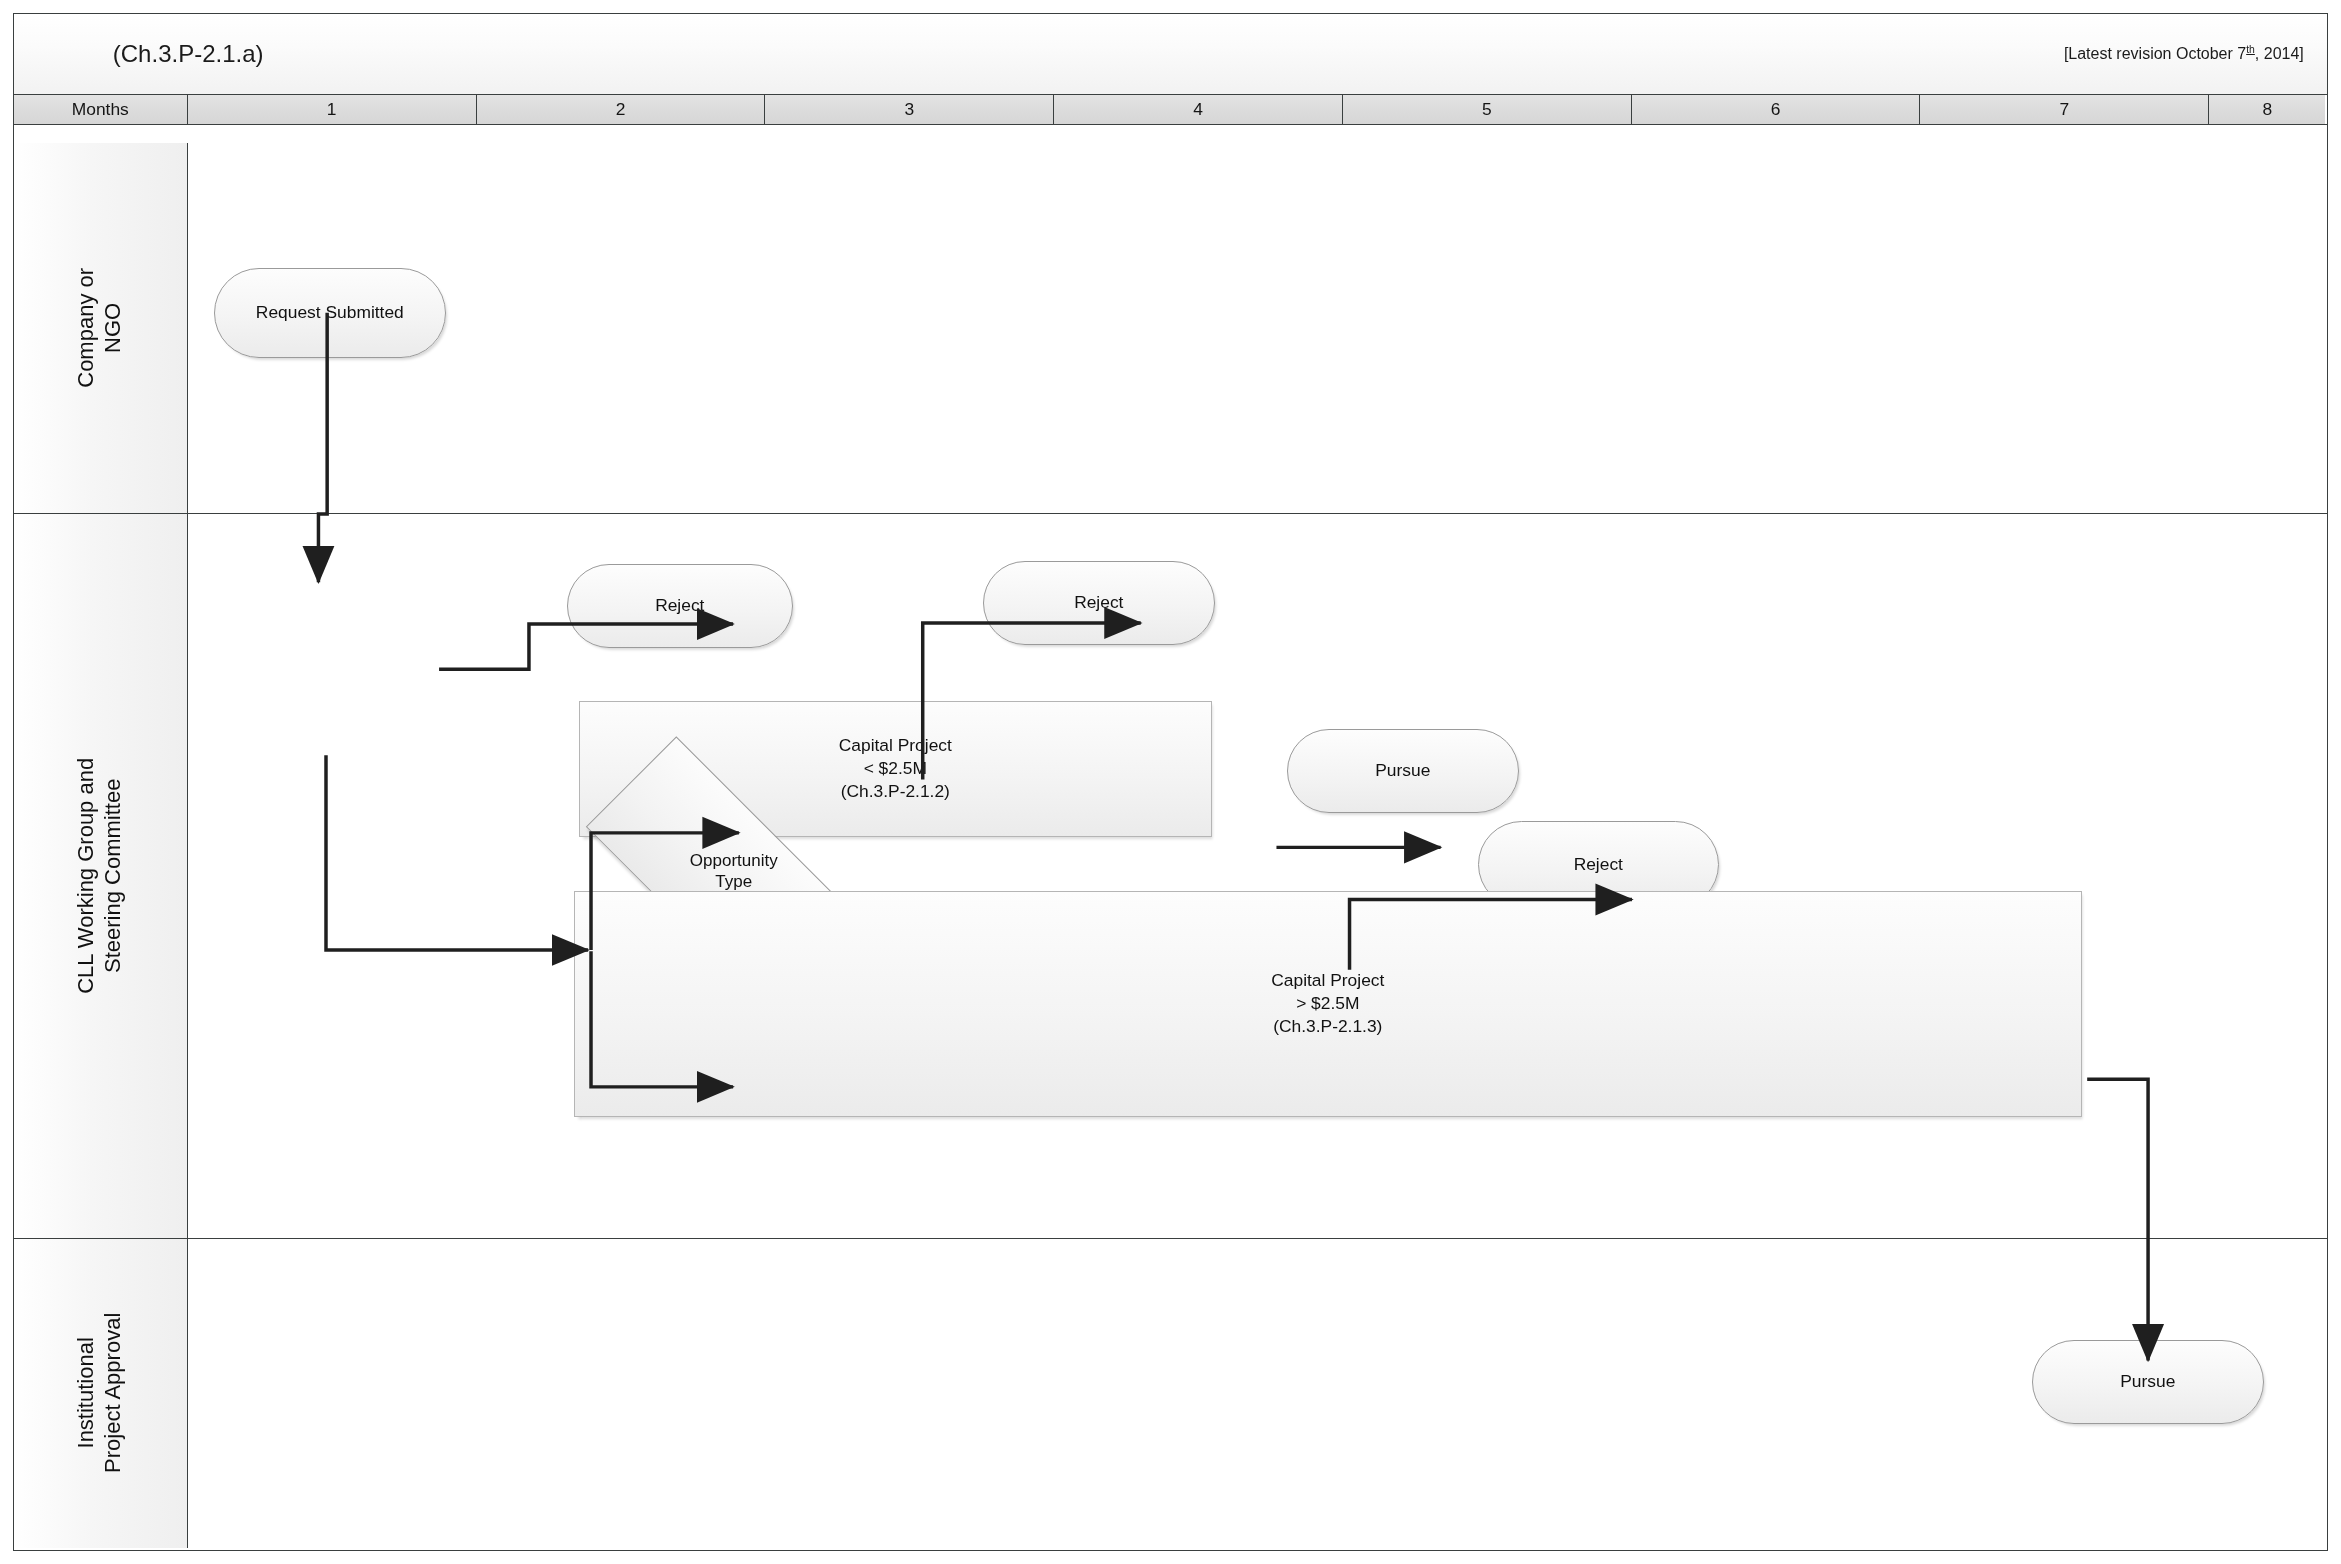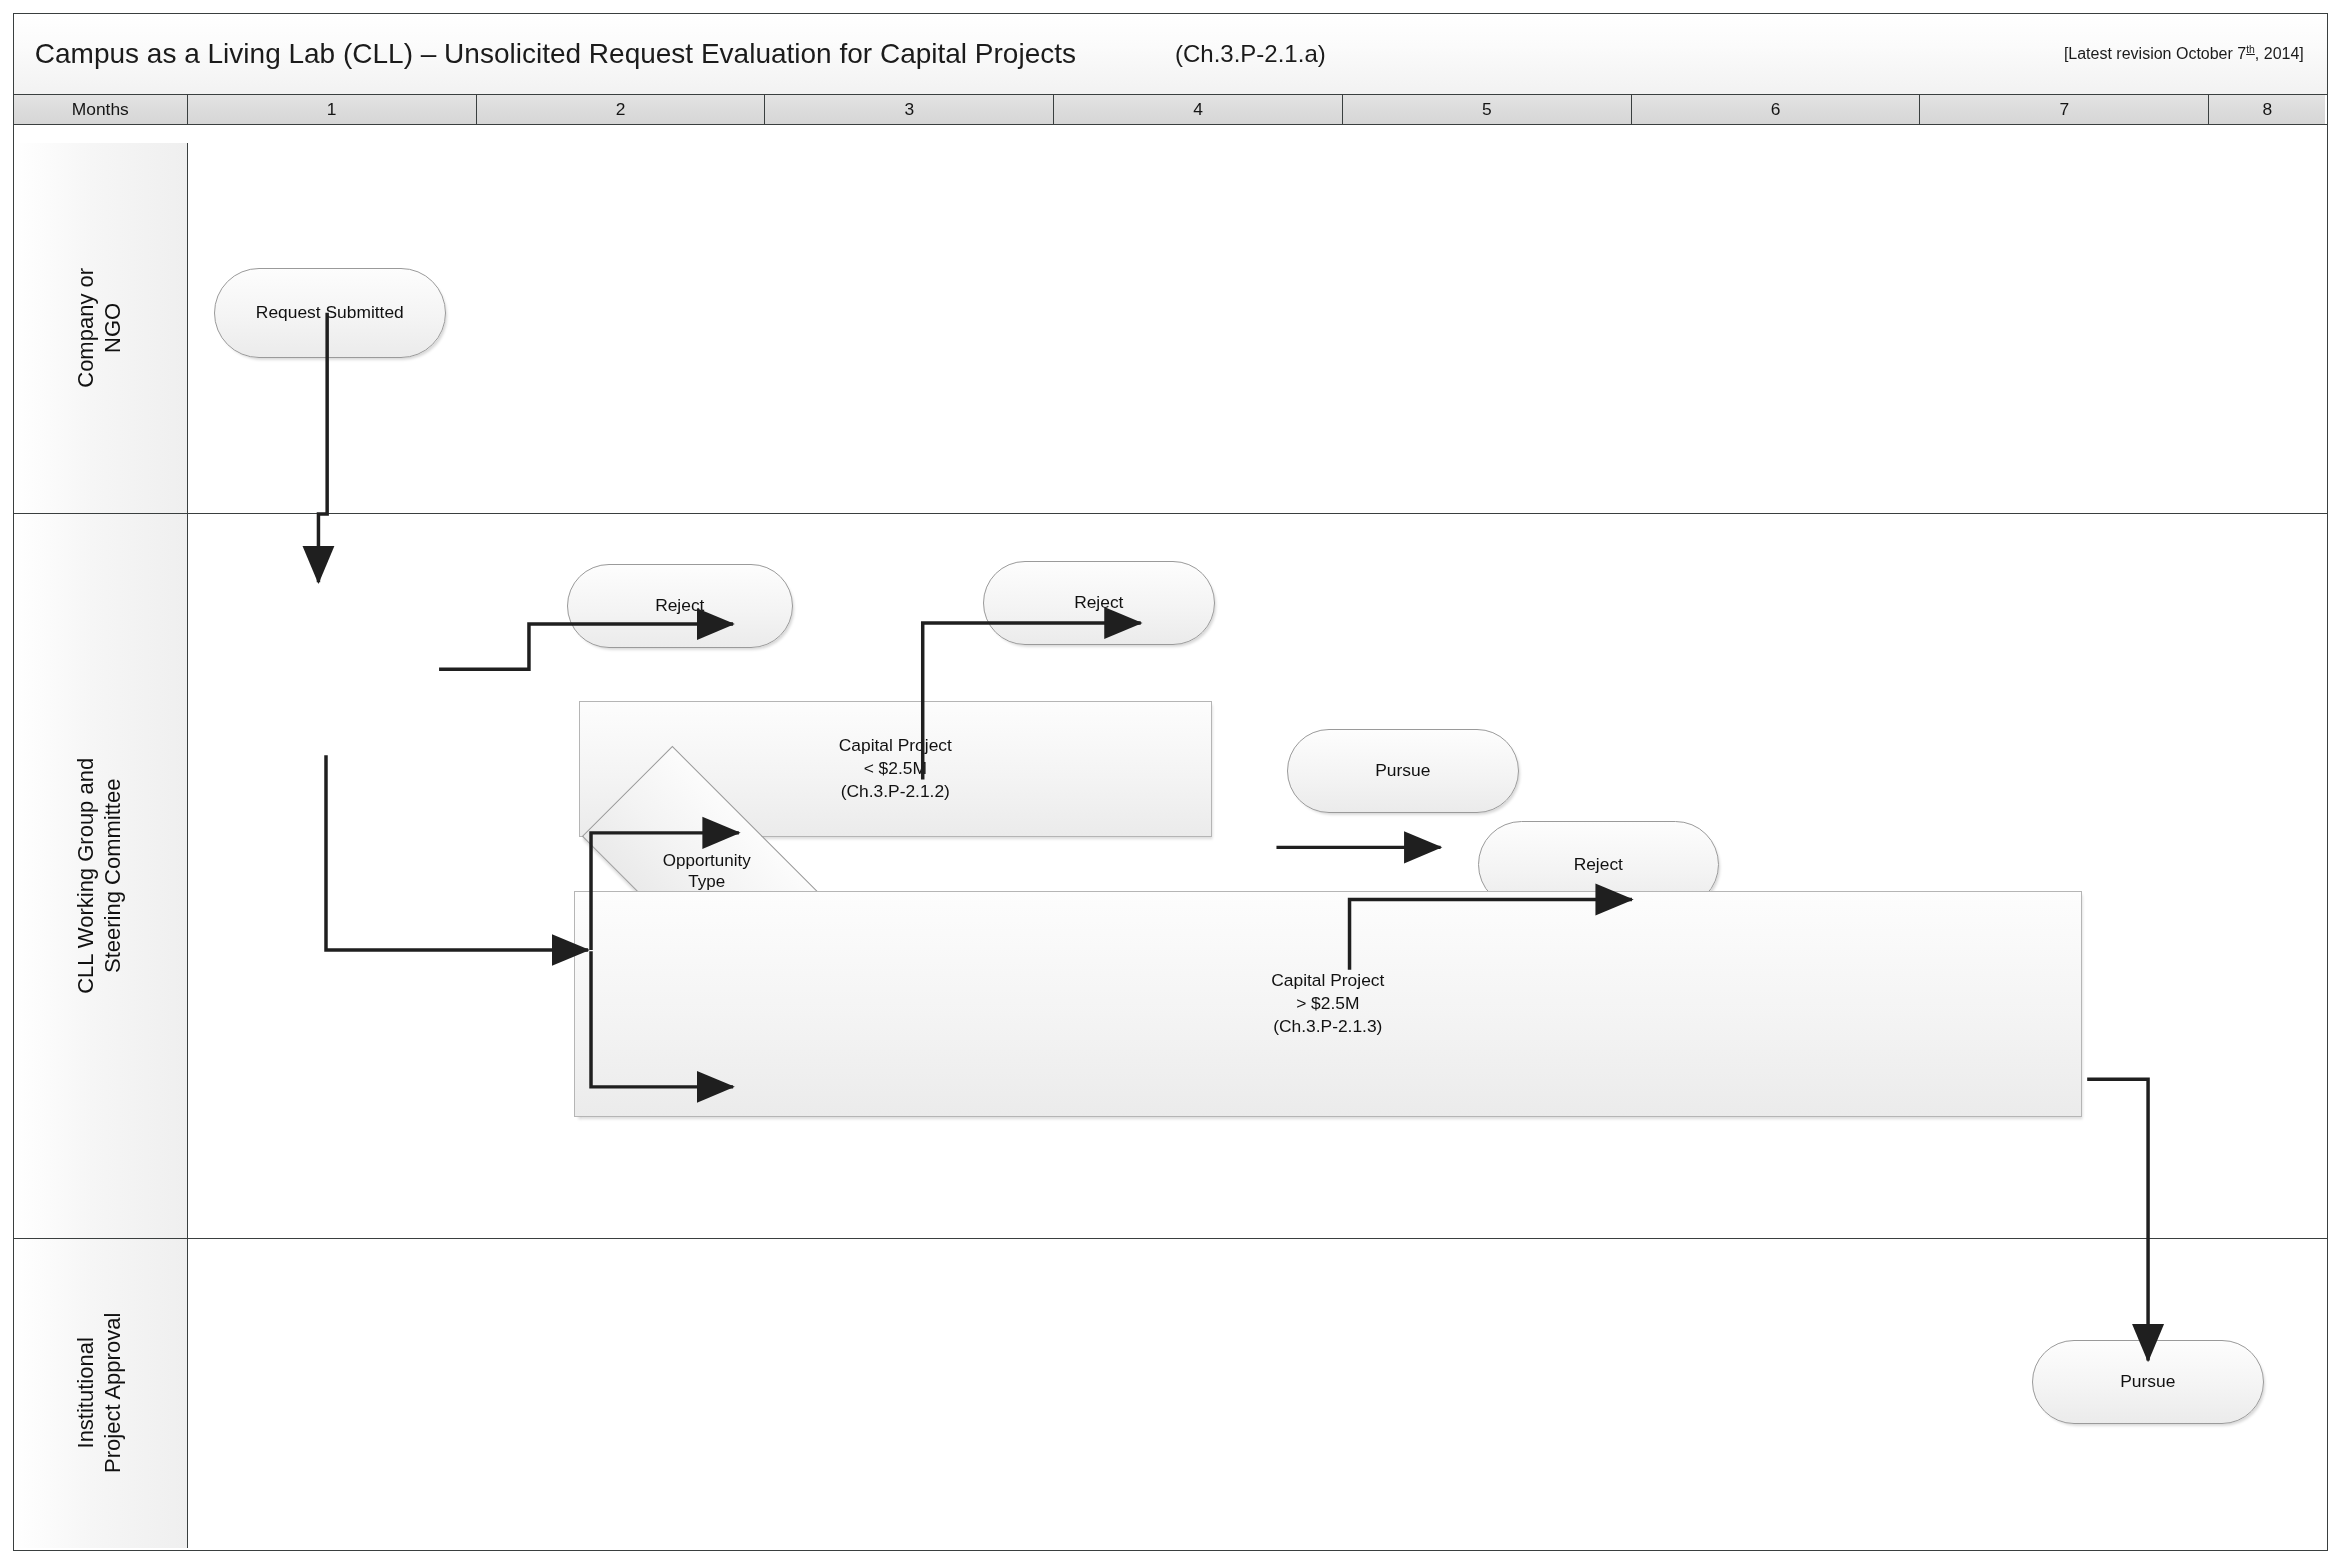--- a/index.html
+++ b/index.html
@@ -144,21 +144,20 @@
     pointer-events:none;
   }
 </style>
 </head>
 <body>
 
 <div id="page">
   <div id="frame">
 
     <div id="titlebar">
-      <span id="title-main">Campus as a Living Lab (CLL) – Unsolicited Request Evaluation for Capital Projects</span>
       <span id="title-code">(Ch.3.P-2.1.a)</span>
       <span id="title-rev"><span>[Latest revision October 7</span><sup>th</sup><span>, 2014]</span></span>
     </div>
 
     <div id="months-row">
       <div class="month-cell" id="month-label">Months</div>
       <div class="month-cell month-num">1</div>
       <div class="month-cell month-num">2</div>
       <div class="month-cell month-num">3</div>
       <div class="month-cell month-num">4</div>
@@ -197,21 +196,21 @@
           <div class="node pill" style="left:795px;top:47px;width:232px;height:84px;">Reject</div>
 
           <div class="node rect" style="left:391px;top:187px;width:633px;height:136px;white-space:pre-line;">Capital Project
 &lt; $2.5M
 (Ch.3.P-2.1.2)</div>
 
           <div class="node pill" style="left:1099px;top:215px;width:232px;height:84px;">Pursue</div>
 
           <div class="node pill" style="left:1290px;top:307px;width:241px;height:87px;">Reject</div>
 
-          <div class="diamond-wrap" style="left:406px;top:293px;width:226px;height:128px;">
+          <div class="diamond-wrap" style="left:406px;top:293px;width:226px;height:128px;padding-left:27px;">
             <div class="diamond-shape"></div>
             <div class="diamond-text" style="white-space:pre-line;">Opportunity
 Type</div>
           </div>
 
           <div class="node rect" style="left:386px;top:377px;width:1508px;height:226px;white-space:pre-line;">Capital Project
 &gt; $2.5M
 (Ch.3.P-2.1.3)</div>
 
         </div>

